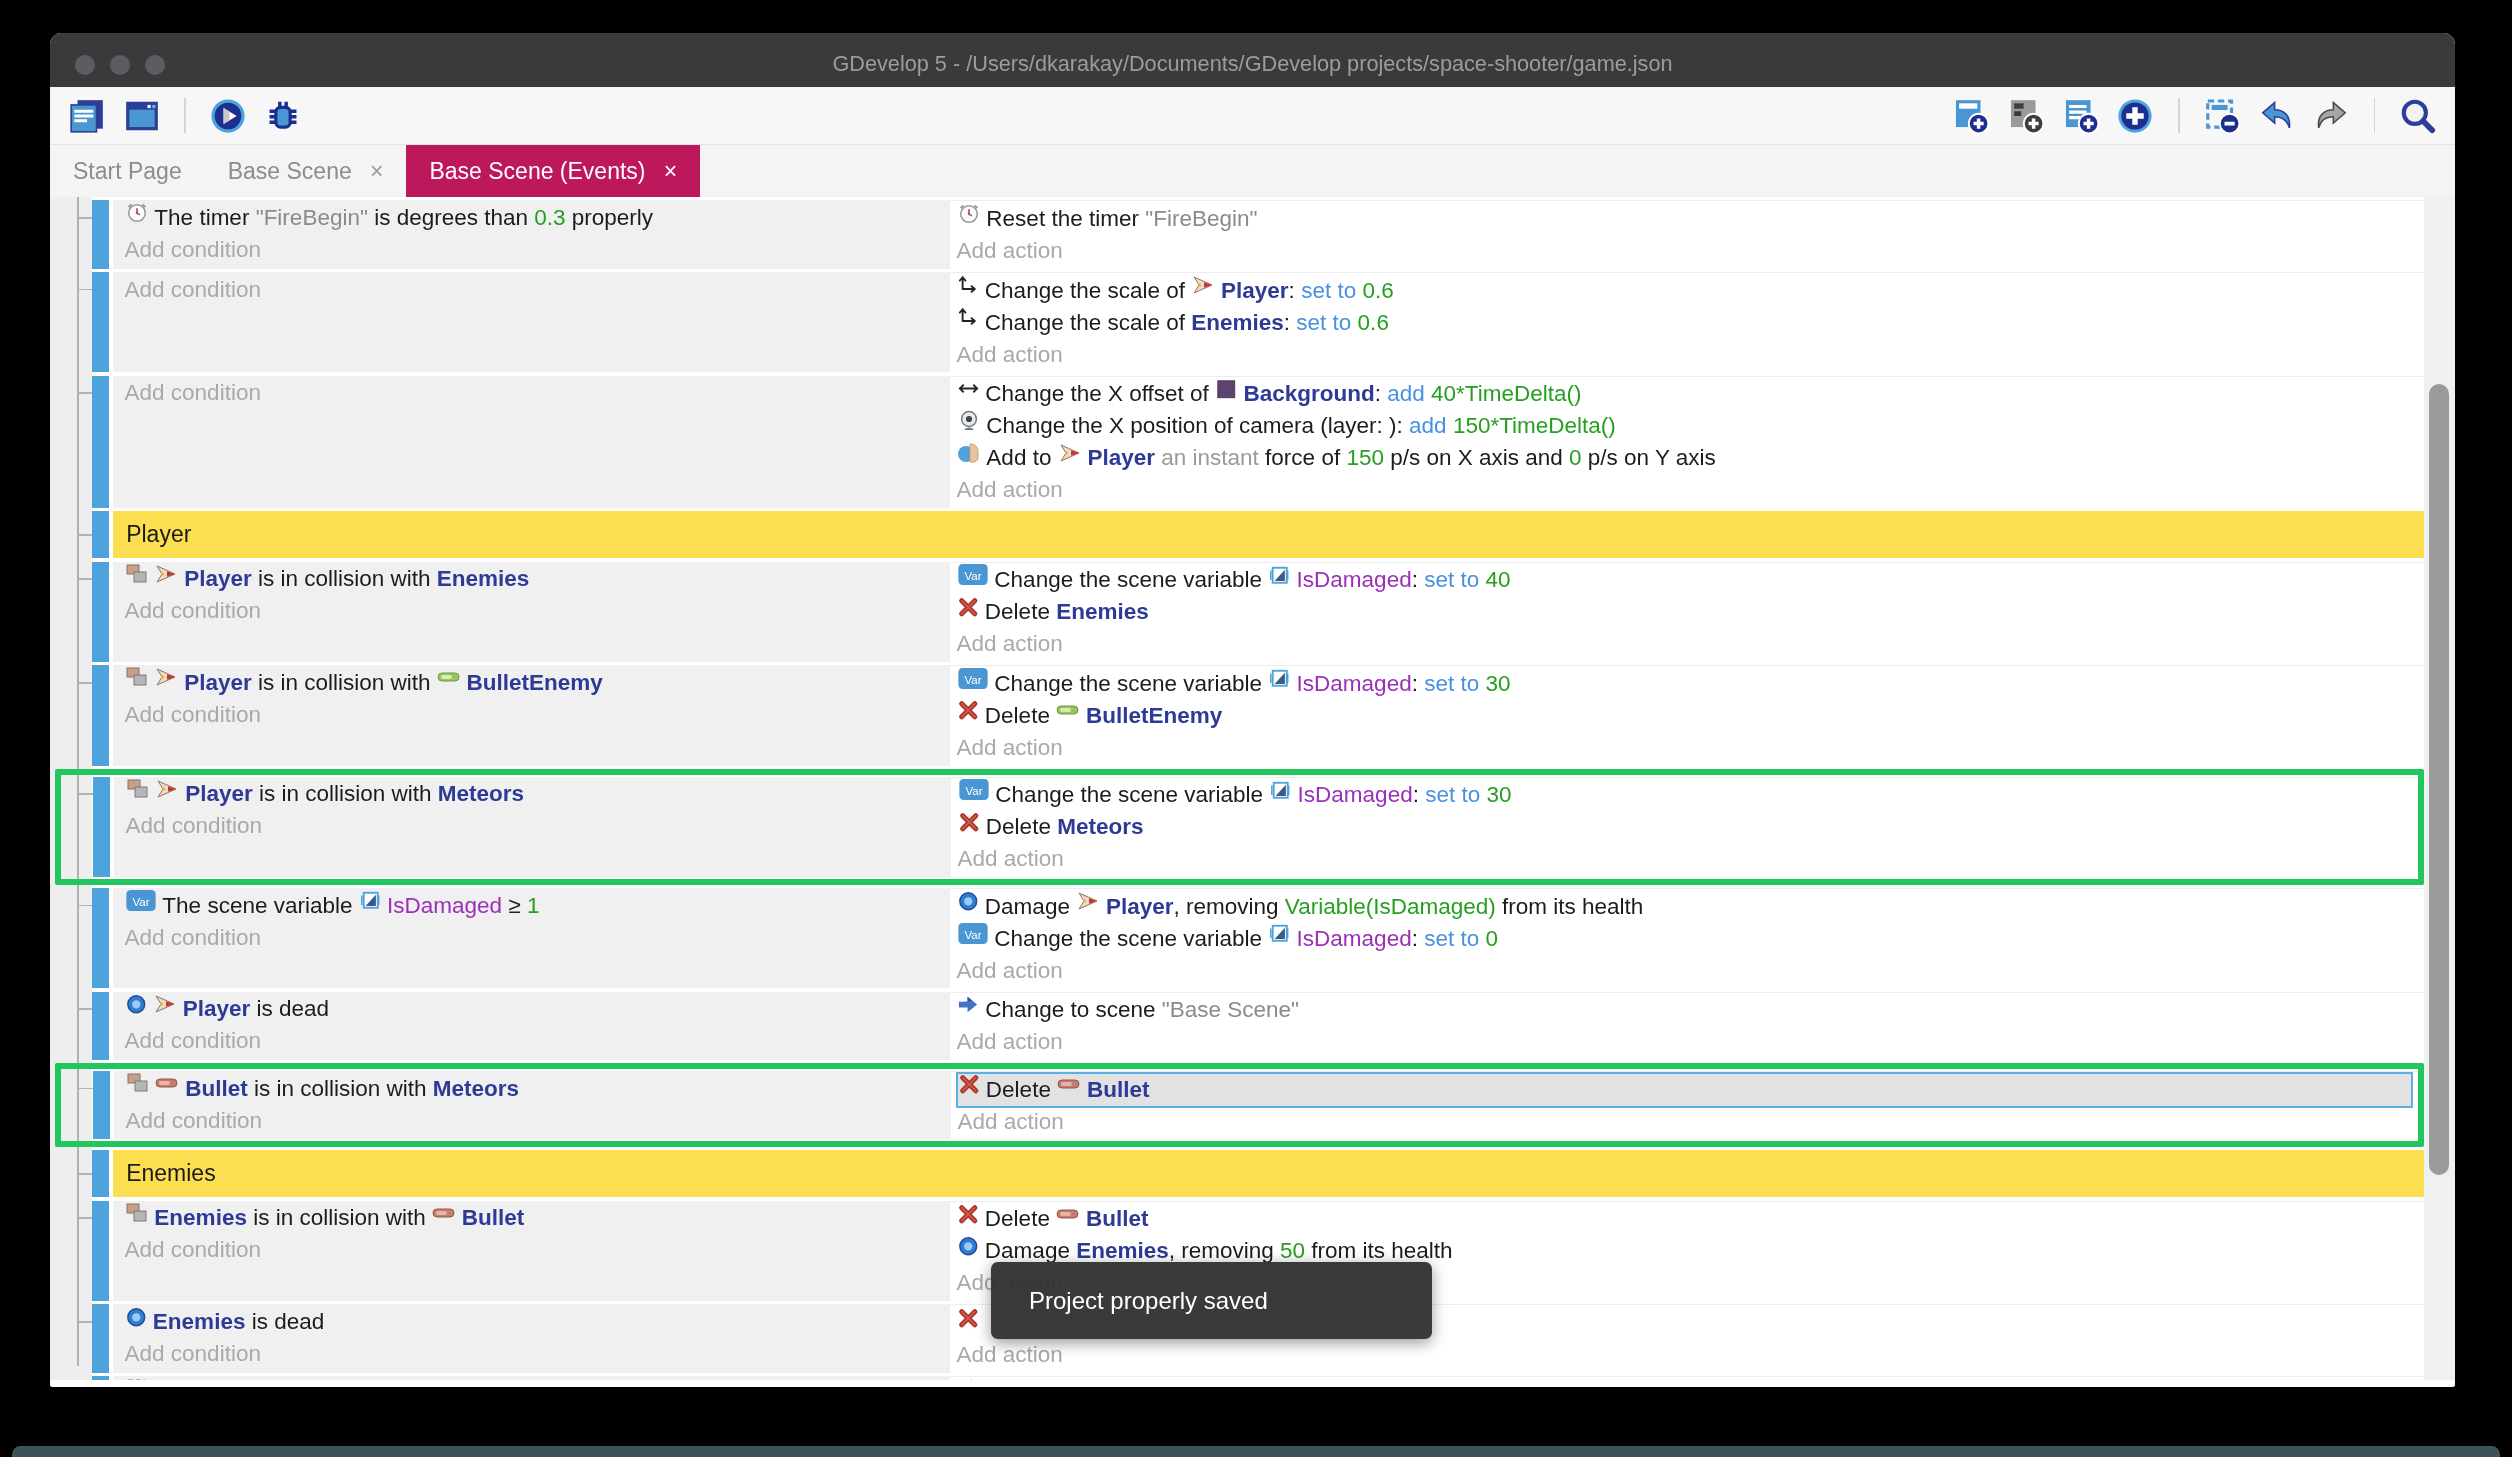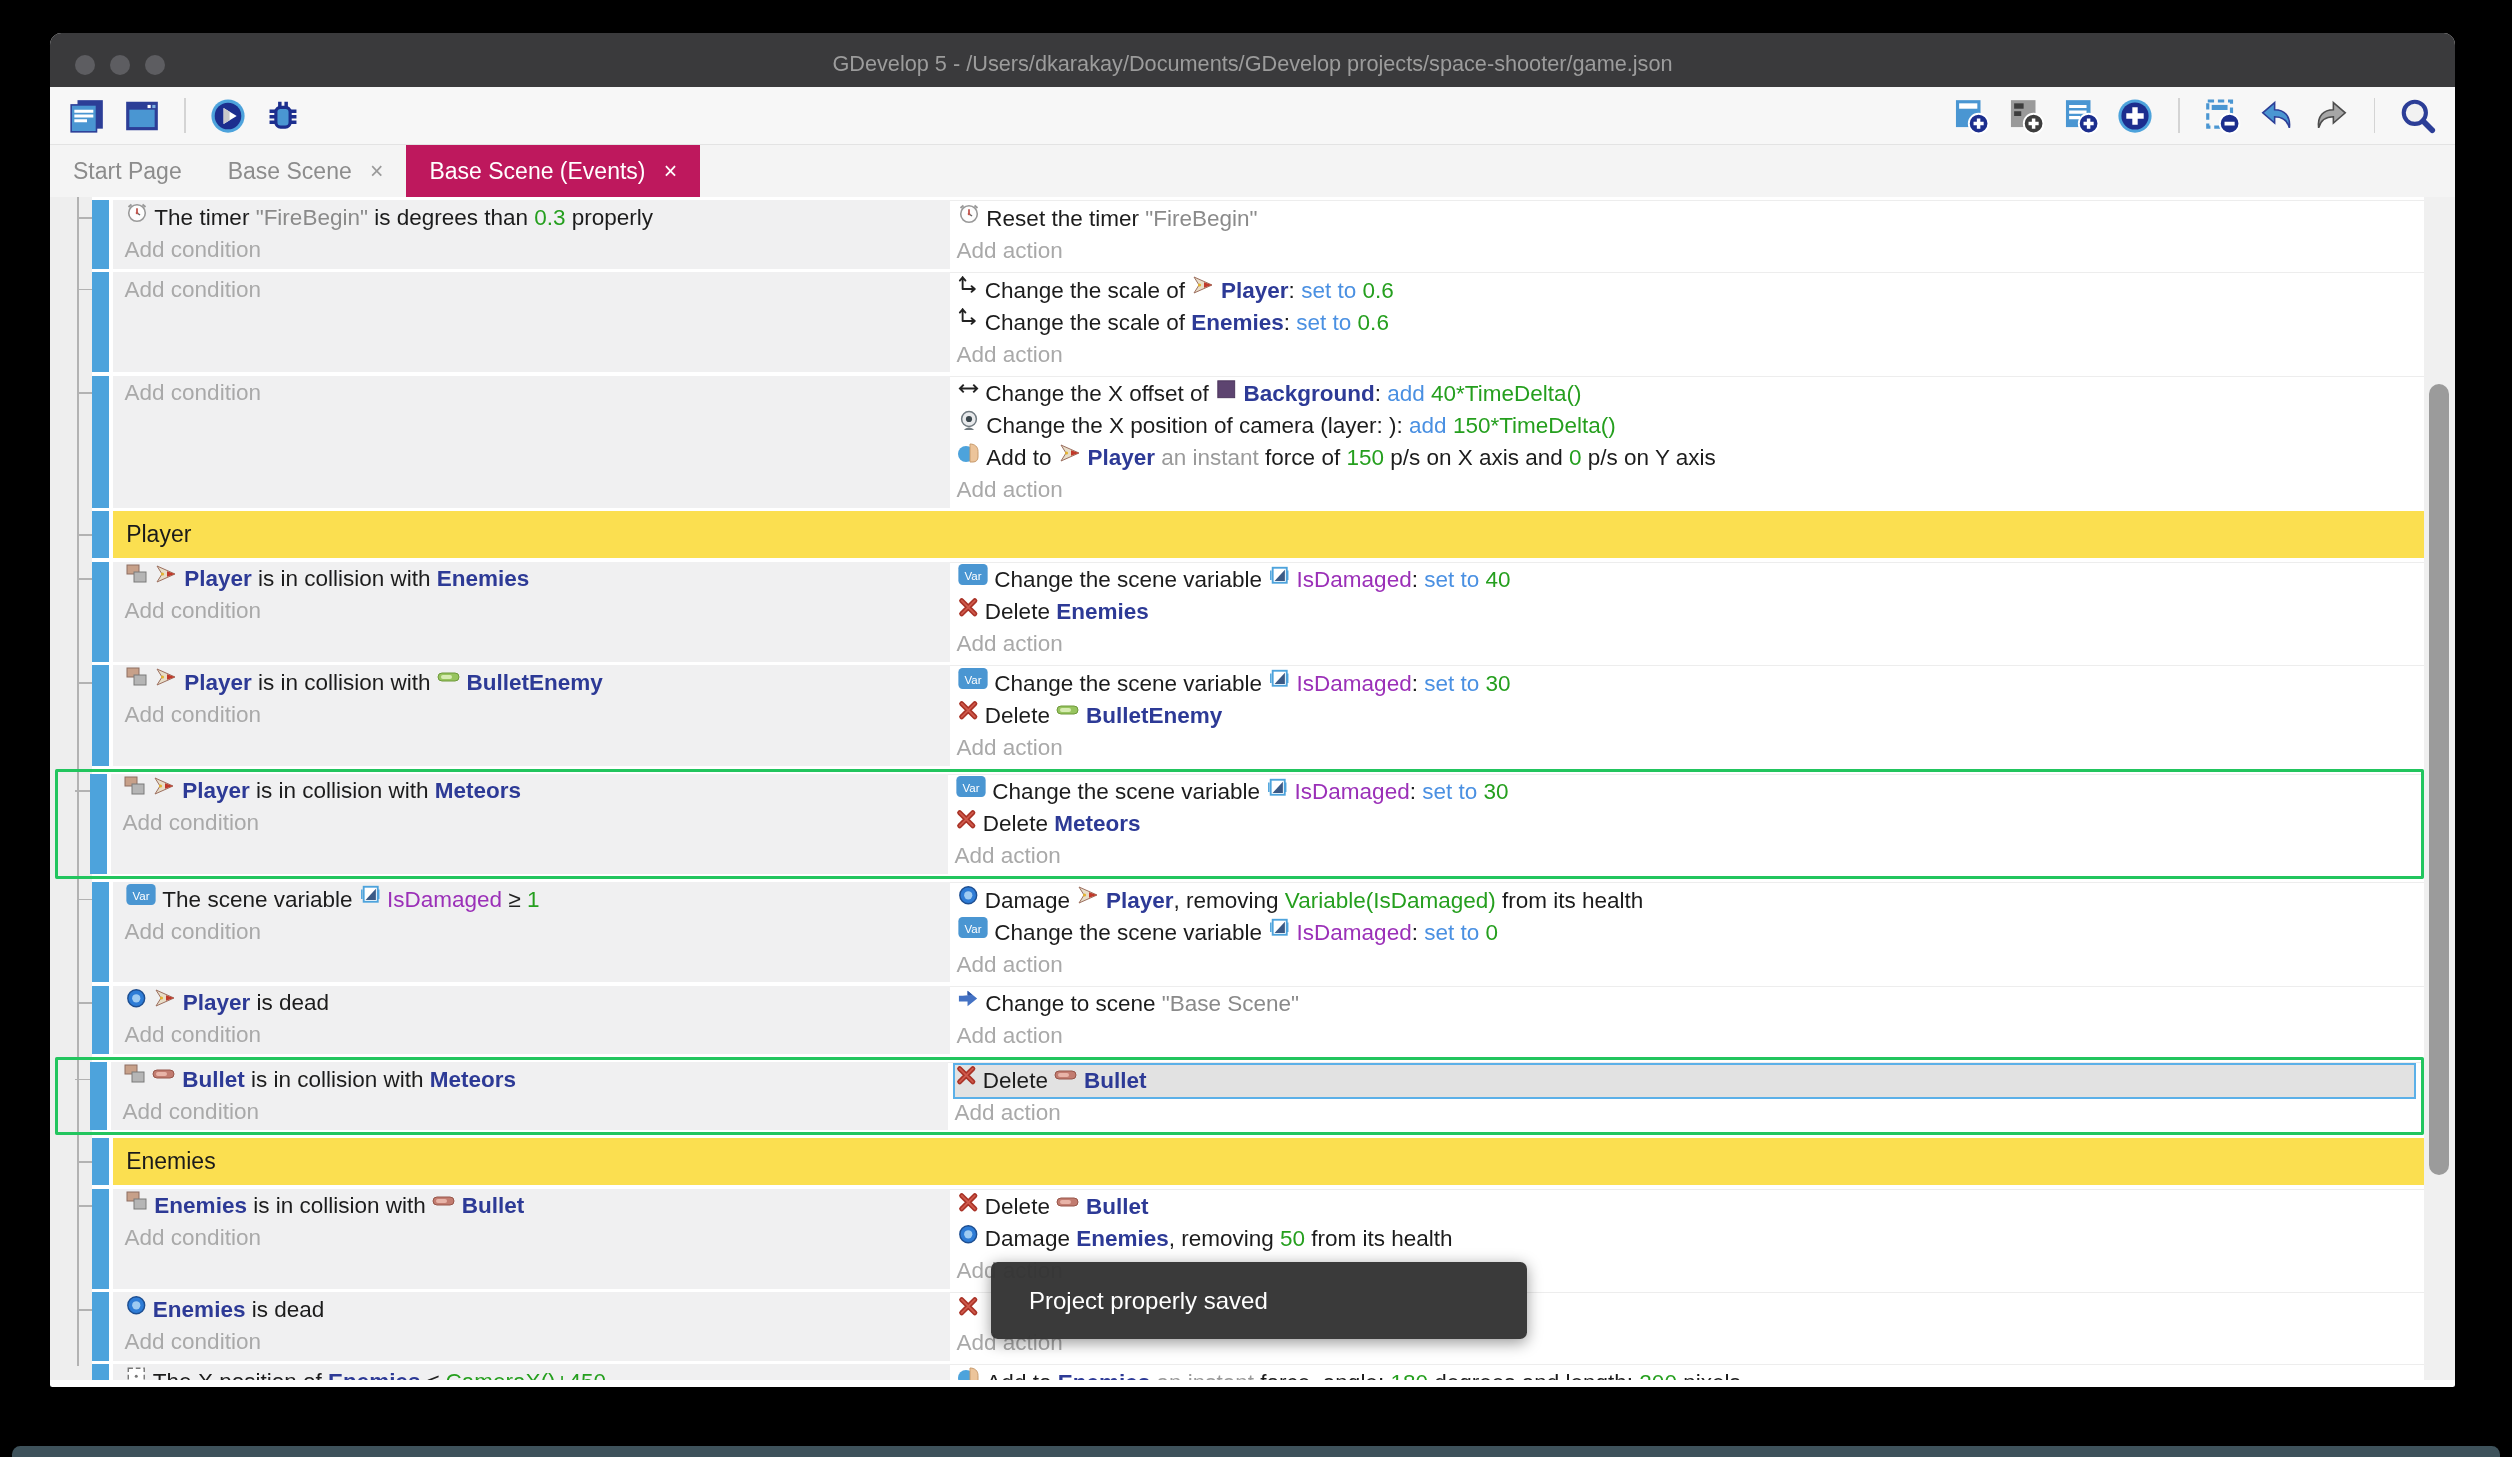--- a/index.html
+++ b/index.html
@@ -37,27 +37,27 @@
   .bar{width:16.7px;background:#4da3dc;margin-right:4.2px;flex:none;}
   .cond{width:837px;flex:none;background:#f0f0f1;padding:1.7px 0 1.7px 11.7px;box-sizing:border-box;overflow:hidden;}
   .act{flex:1;background:#fff;padding:1.7px 0 1.7px 6.7px;border-top:1.7px solid #ededed;box-sizing:border-box;overflow:hidden;}
   .grp{flex:1;background:#fbdf50;display:flex;align-items:center;padding-left:13.3px;font-size:23px;color:#1a1a1a;height:47px;}
   .line,.add{height:32px;line-height:32px;font-size:22.5px;white-space:nowrap;}
   .add{color:#a9a9a9;cursor:pointer;}
   .line .ico{display:inline-block;vertical-align:middle;margin:-4.2px 5.8px 0 0;}
   .line.sel{background:#e2e2e2;outline:2.5px solid #5bb0e8;outline-offset:-0.8px;display:block;margin-right:6.7px;}
   .seg-p{color:#1c1c1c}.seg-o{color:#2d3a96;font-weight:bold}.seg-v{color:#9b30b8}
   .seg-n{color:#259f1e}.seg-op{color:#4a90e2}.seg-s{color:#8a8a8a}.seg-d{color:#9a9a9a}.seg-sym{color:#222}
-  .hl{border:3px solid #22c55e;margin-left:-37px;padding:1.7px 0 1.7px 32px;margin-bottom:3.3px;border-radius:1.7px;}
+  .hl{border:6px solid #22c55e;margin-left:-37px;padding:1.7px 0 1.7px 32px;margin-bottom:3.3px;border-radius:1.7px;}
   .hl .row{margin-bottom:0;}
   
   .scroll-track{position:absolute;right:0;top:0;bottom:0;width:31px;background:#f0f0f0;}
   .scroll-thumb{position:absolute;left:5px;width:20px;top:187px;height:791px;background:#9b9b9b;border-radius:10px;}
   
-  .toast{position:absolute;left:941px;top:1065px;width:536px;height:77px;background:rgba(50,50,50,.96);
+  .toast{position:absolute;left:941px;top:1065px;width:441px;height:77px;background:rgba(50,50,50,.96);
          border-radius:6.7px;color:#fff;font-size:24px;line-height:77px;padding-left:38px;box-sizing:border-box;
          box-shadow:0 3.3px 15px rgba(0,0,0,.4);}
 </style>
 </head>
 <body>
 
 <div class="stage">
   <div class="window">
 
     <div class="titlebar">

